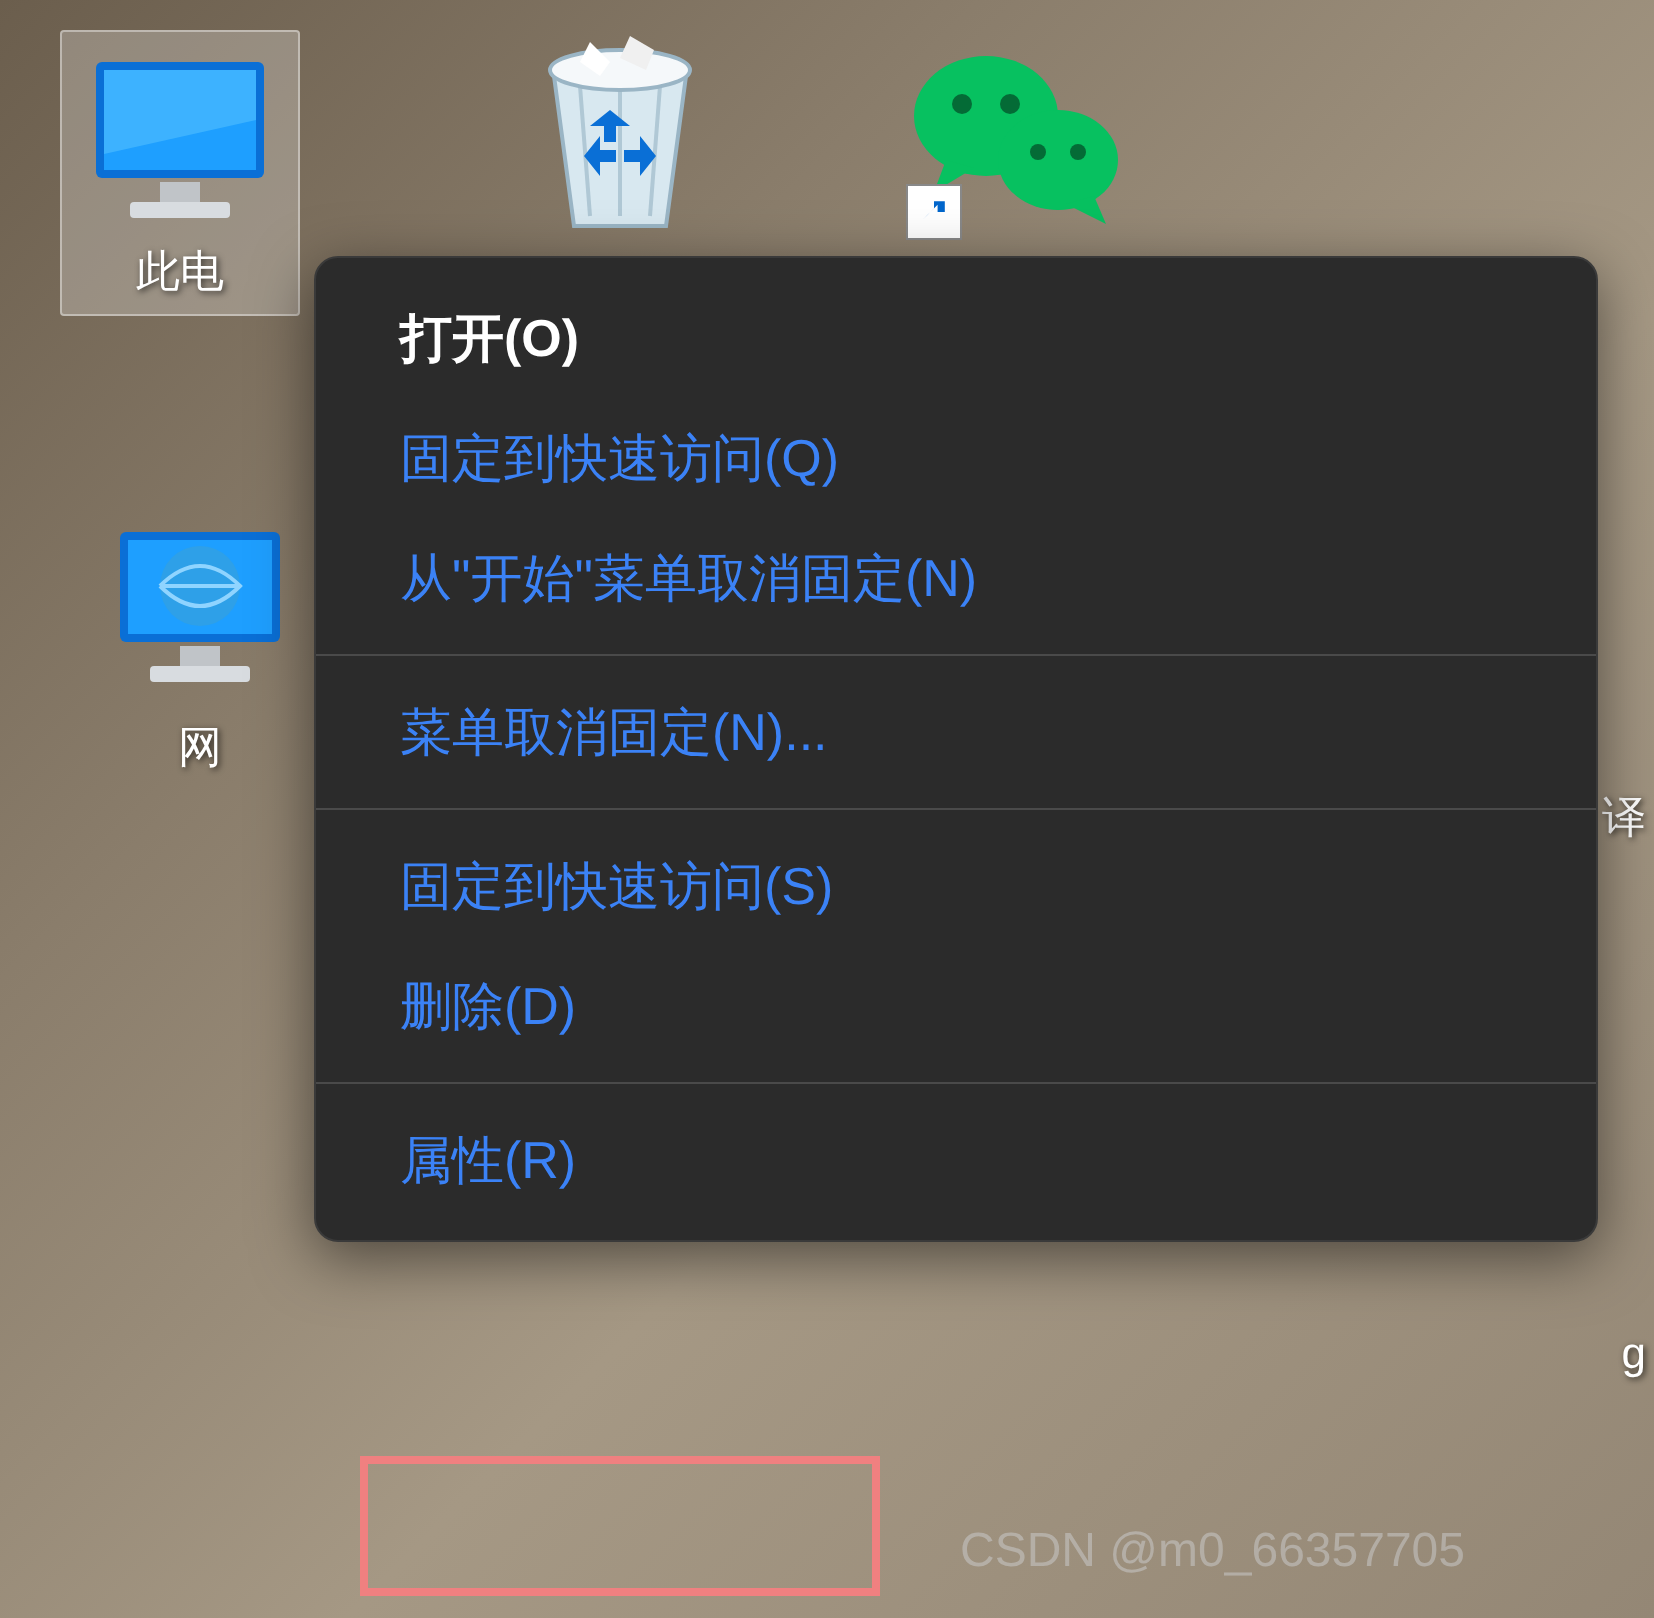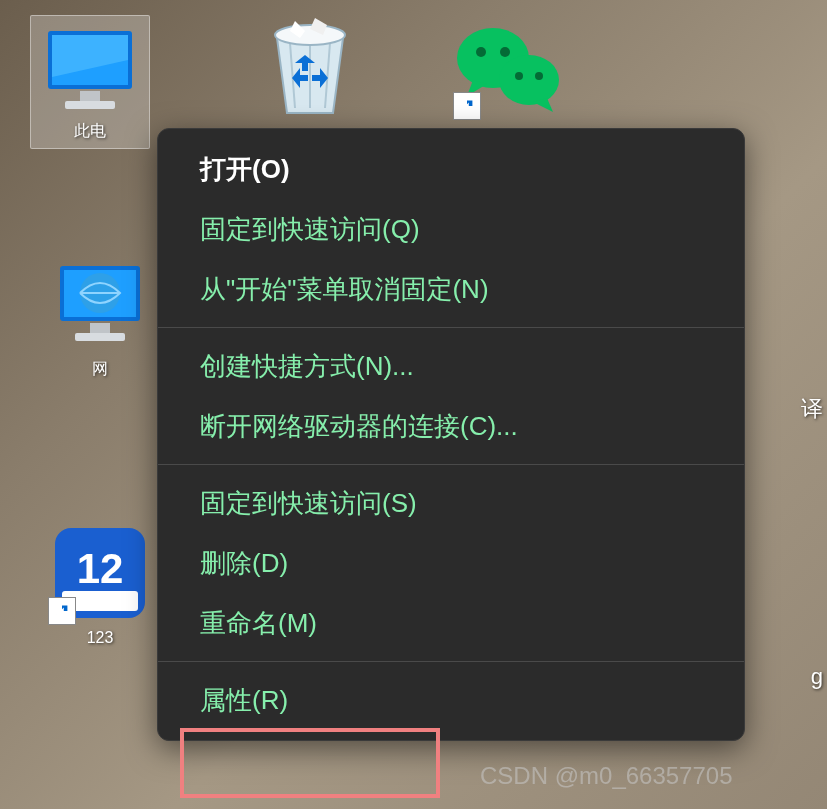--- a/index.html
+++ b/index.html
@@ -27,44 +27,44 @@
       cursor: pointer;
     }
     .icon-img {
       display: flex;
       align-items: center;
       justify-content: center;
       margin: 0 auto;
     }
     .icon-label {
       color: #fff;
-      font-size: 16px;
+      font-size: 22px;
       text-shadow: 1px 1px 3px rgba(0,0,0,0.7);
       margin-top: 4px;
     }
     .selected {
       background: rgba(255,255,255,0.25);
       border: 1px solid rgba(255,255,255,0.4);
       border-radius: 2px;
     }
     
     .context-menu {
       position: absolute;
       left: 157px;
       top: 128px;
-      width: 588px;
+      width: 642px;
       background: #2b2b2b;
       border: 1px solid #3a3a3a;
       border-radius: 12px;
       padding: 10px 0;
       box-shadow: 0 8px 30px rgba(0,0,0,0.5);
     }
     .menu-item {
       padding: 8px 42px;
-      color: #86efac;
+      color: #3b82f6;
       font-size: 26px;
       line-height: 44px;
       cursor: pointer;
       white-space: nowrap;
     }
     .menu-item.bold {
       font-weight: bold;
       color: #fff;
     }
     .menu-sep {
@@ -167,50 +167,33 @@
         <circle cx="50" cy="35" r="20" fill="#2ea0e8"></circle>
         <path d="M30 35 Q50 15 70 35 Q50 55 30 35" fill="none" stroke="#8fd4ff" stroke-width="2"></path>
         <line x1="30" y1="35" x2="70" y2="35" stroke="#8fd4ff" stroke-width="2"></line>
         <rect x="40" y="65" width="20" height="10" fill="#c0c4c8"></rect>
         <rect x="25" y="75" width="50" height="8" rx="2" fill="#d8dce0"></rect>
       </svg>
     </div>
     <div class="icon-label">网</div>
   </div>
 
-  <div class="icon-cell" style="left:40px; top:520px;">
-    <div class="icon-img" style="width:105px;height:105px;position:relative;">
-      <svg viewBox="0 0 100 100" width="100" height="100">
-        <rect x="5" y="5" width="90" height="90" rx="16" fill="#1a5fd0"></rect>
-        <text x="50" y="60" font-size="42" font-weight="bold" fill="#fff" text-anchor="middle" font-family="Arial">12</text>
-        <rect x="12" y="68" width="76" height="20" rx="3" fill="#fff"></rect>
-      </svg>
-      <div class="shortcut-arrow">
-        <svg viewBox="0 0 20 20" width="18" height="18">
-            <path d="M4 14 L12 6 L12 10 L16 10 L16 4 L10 4 L10 8 L6 12 Z" fill="#0066cc"></path>
-          </svg>
-      </div>
-    </div>
-    <div class="icon-label">123</div>
-  </div>
 
   <div class="edge-cut" style="right:4px; top:394px;">译</div>
   <div class="edge-cut" style="right:4px; top:664px;">g</div>
 
   <div class="context-menu">
     <div class="menu-item bold">打开(O)</div>
     <div class="menu-item">固定到快速访问(Q)</div>
     <div class="menu-item">从"开始"菜单取消固定(N)</div>
     <div class="menu-sep"></div>
-    <div class="menu-item">创建快捷方式(N)...</div>
-    <div class="menu-item">断开网络驱动器的连接(C)...</div>
+    <div class="menu-item">菜单取消固定(N)...</div>
     <div class="menu-sep"></div>
     <div class="menu-item">固定到快速访问(S)</div>
     <div class="menu-item">删除(D)</div>
-    <div class="menu-item">重命名(M)</div>
     <div class="menu-sep"></div>
     <div class="menu-item">属性(R)</div>
   </div>
 
   <div class="highlight-box" style="left:180px; top:728px; width:260px; height:70px;"></div>
 
   <div class="watermark" style="left:480px; top:762px;">CSDN @m0_66357705</div>
 
 </div>
 

